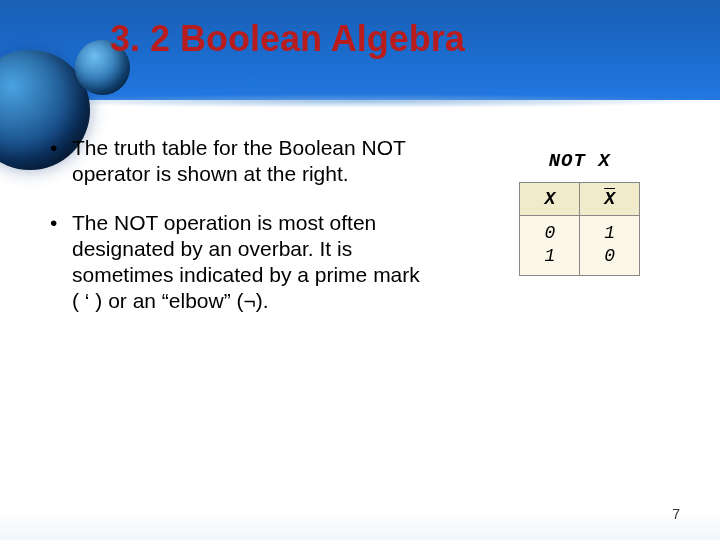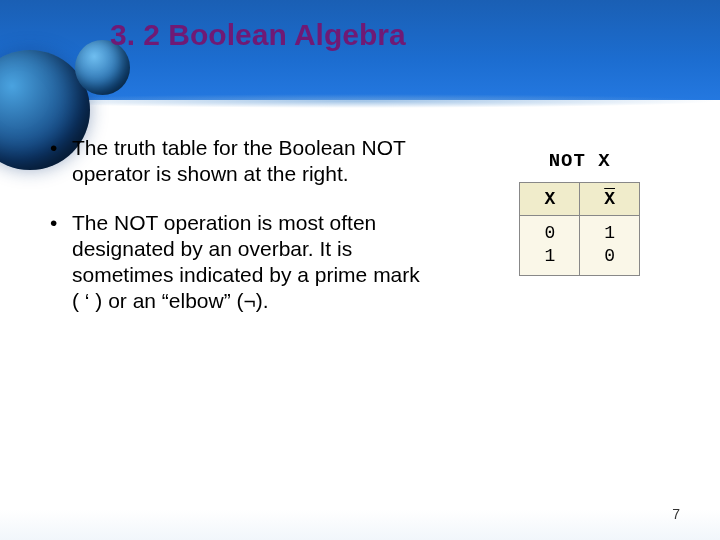--- a/index.html
+++ b/index.html
@@ -22,23 +22,23 @@
     content: "";
     position: absolute;
     left: 0; right: 0; bottom: -8px;
     height: 14px;
     background: radial-gradient(ellipse at center, rgba(120,170,220,0.7) 0%, rgba(255,255,255,0) 70%);
   }
   .title {
     position: absolute;
     top: 18px;
     left: 110px;
-    font-size: 30px;
+    font-size: 36px;
     font-weight: bold;
-    color: #701a75;
+    color: #b91c1c;
     z-index: 3;
   }
   .deco-circle {
     position: absolute;
     border-radius: 50%;
     z-index: 2;
   }
   .circ-big {
     width: 120px; height: 120px;
     left: -30px; top: 50px;
@@ -70,20 +70,21 @@
   }
   .bullet-dot {
     flex: 0 0 22px;
   }
   .table-wrap {
     position: absolute;
     top: 150px;
     right: 80px;
     z-index: 2;
     text-align: center;
+    font-style: italic;
   }
   .table-caption {
     font-family: "Courier New", monospace;
     font-weight: bold;
     font-size: 19px;
     margin-bottom: 10px;
     letter-spacing: 1px;
   }
   table.truth {
     border-collapse: collapse;

